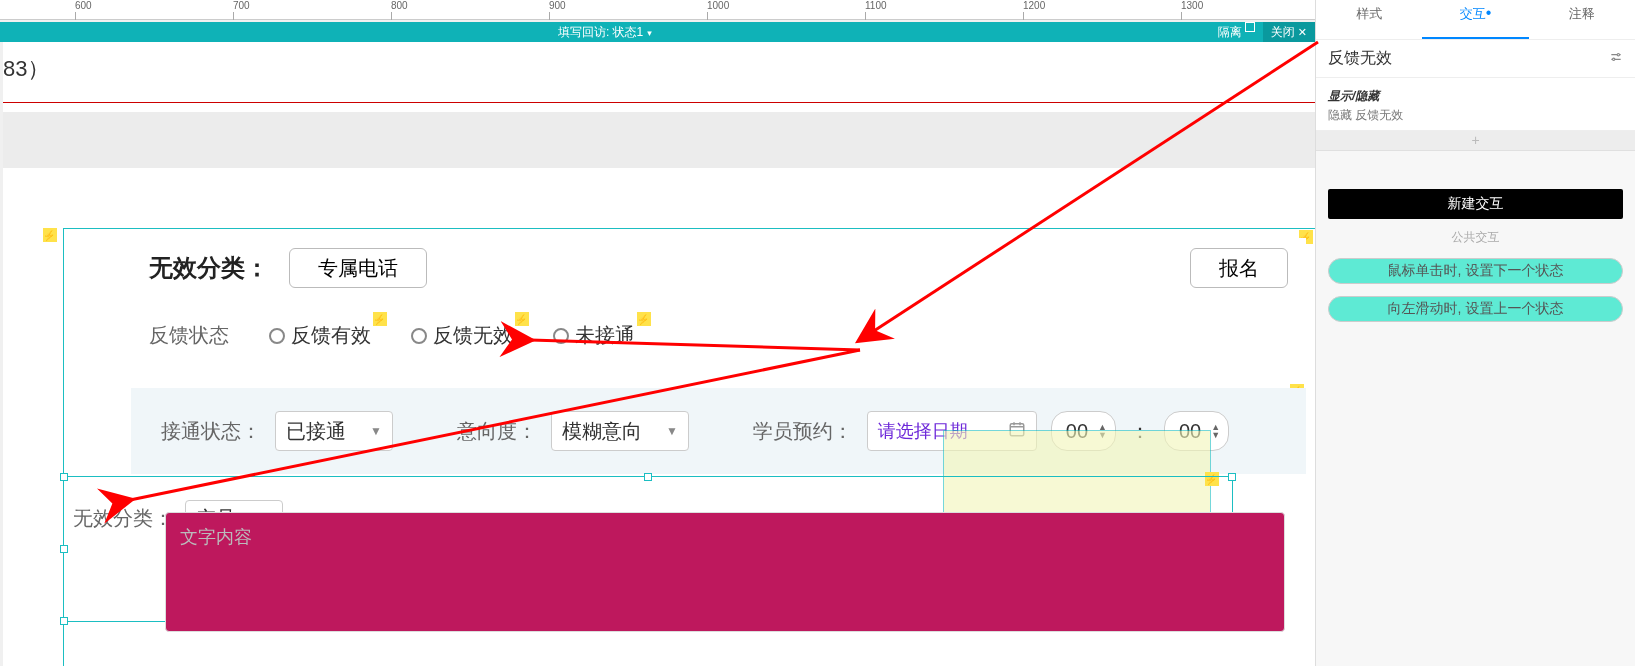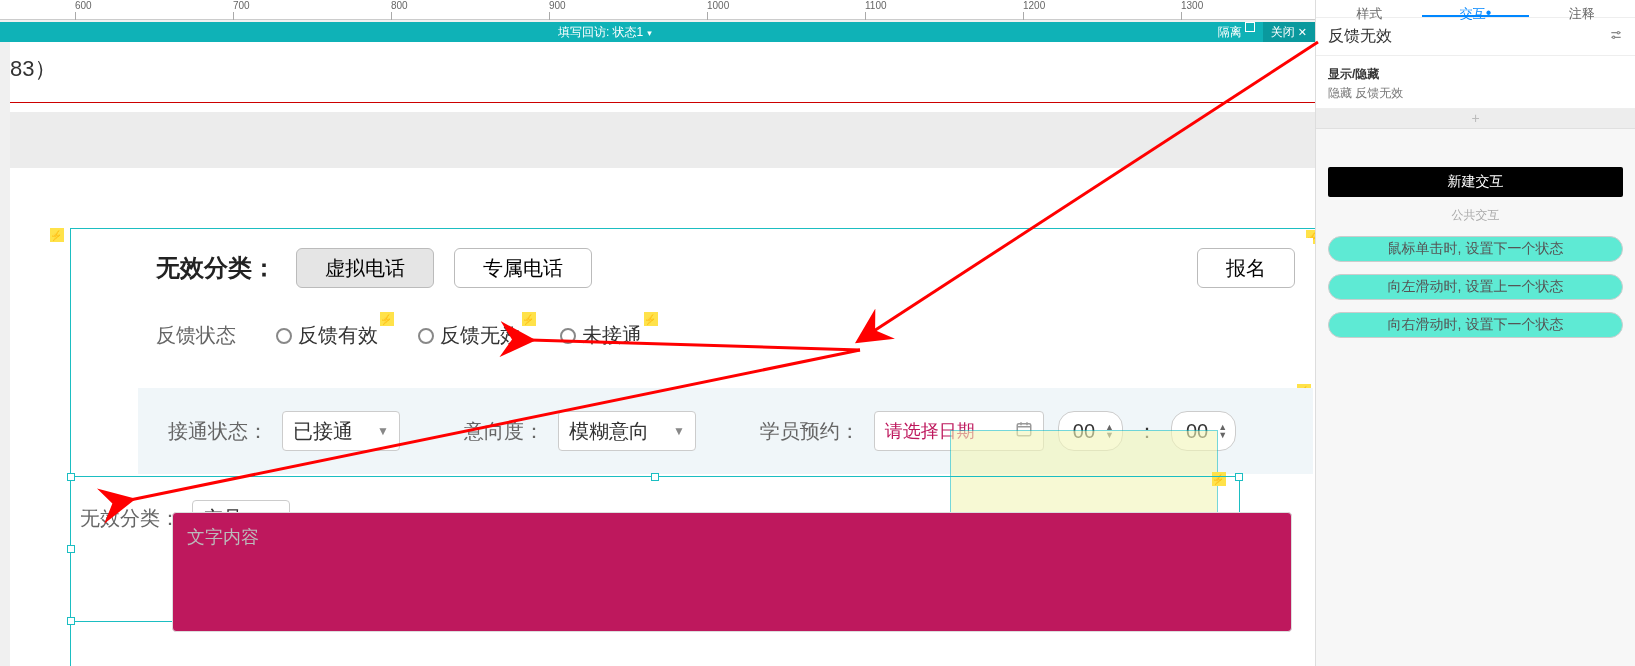--- a/index.html
+++ b/index.html
@@ -13,21 +13,21 @@
   
   .state-bar { position: absolute; top: 22px; left: 0; width: 1315px; height: 20px; background: #0fb2b7; color: #fff; font-size: 12px; display: flex; align-items: center; z-index: 9; }
   .state-title { flex: 1; text-align: center; }
   .state-title::after { content: "▾"; font-size: 9px; margin-left: 4px; }
   .state-btn { padding: 0 8px; height: 20px; line-height: 20px; cursor: pointer; display: flex; align-items: flex-start; gap: 3px; }
   .state-btn.close { background: #0a999e; }
   .nib { display:inline-block; width:10px; height:10px; border:1px solid #fff; position:relative; }
   .xic { font-size: 11px; }
 
   
-  .canvas { position: absolute; top: 42px; left: 10px; width: 1315px; height: 624px; background: #fff; overflow: hidden; }
+  .canvas { position: absolute; top: 42px; left: 3px; width: 1315px; height: 624px; background: #fff; overflow: hidden; }
   .corner-text { position: absolute; left: 0; top: 12px; font-size: 22px; color: #333; }
   .redline { position:absolute; left:-20px; top:60px; width:1340px; height:0; border-top:1px solid #c00; }
   .grayband { position:absolute; left:-20px; top:70px; width:1340px; height:56px; background:#ececec; }
 
   
   .sel-outer { position: absolute; border: 1px solid #1bbec2; }
   .sel-main { left: 60px; top: 186px; width: 1255px; height: 440px; background: rgba(255,255,255,0.0); }
 
   
   .card { position: absolute; left: 128px; top: 196px; width: 1175px; background: #fff; }
@@ -36,43 +36,43 @@
   .btn { display: inline-flex; align-items: center; justify-content: center; height: 40px; padding: 0 28px; font-size: 20px; border-radius: 6px; border: 1px solid #bbb; background: #fff; cursor: pointer; }
   .btn.gray { background: #e5e5e5; }
   .btn.right { margin-left: auto; }
   .lbl { font-size: 20px; color: #666; }
   .radio { display: inline-flex; align-items: center; gap: 6px; font-size: 20px; color: #333; position: relative; }
   .radio .circ { width: 16px; height: 16px; border: 2px solid #888; border-radius: 50%; }
   .bolt { position: absolute; top: -10px; right: -16px; width: 14px; height: 14px; background: #ffe24a; font-size: 10px; color: #b28200; display:flex; align-items:center; justify-content:center; }
   .formrow { position: absolute; left: 128px; top: 346px; width: 1175px; height: 86px; background: #f0f6f9; display: flex; align-items: center; padding: 0 30px; gap: 14px; }
   .sel { display: inline-flex; align-items: center; height: 40px; border: 1px solid #ccc; background: #fff; border-radius: 4px; padding: 0 10px; font-size: 20px; color: #333; gap: 24px; cursor:pointer;}
   .sel .caret { color: #888; font-size: 12px; }
-  .datein { display:inline-flex; align-items:center; height:40px; border:1px solid #ccc; background:#fff; border-radius:4px; padding:0 10px; font-size:18px; color:#be185d; gap:20px; width:170px; justify-content:space-between; }
+  .datein { display:inline-flex; align-items:center; height:40px; border:1px solid #ccc; background:#fff; border-radius:4px; padding:0 10px; font-size:18px; color:#6d28d9; gap:20px; width:170px; justify-content:space-between; }
   .calicon svg { width:18px; height:18px; }
   .numin { display:inline-flex; align-items:center; height:40px; border:1px solid #ccc; background:#fff; border-radius:16px; padding:0 8px 0 14px; font-size:20px; color:#333; gap:10px; }
   .spinner { display:flex; flex-direction:column; font-size:9px; color:#666; line-height:8px; }
 
   
   .sel-panel { position:absolute; left:60px; top:434px; width:1170px; height:146px; border:1px solid #1bbec2; }
   .handle { position:absolute; width:8px; height:8px; background:#fff; border:1px solid #1bbec2; }
   .yellowbox { position:absolute; left:940px; top:388px; width:268px; height:190px; background: #f2f6b8; opacity:0.6; border:1px solid #1bbec2; }
   .invalid-row { position:absolute; left:70px; top:458px; display:flex; align-items:center; gap:12px;justify-content:space-between; }
   .txtarea { position:absolute; left:162px; top:470px; width:1120px; height:120px; border:1px solid #ddd; border-radius:4px; background:#be185d; padding:12px 14px; font-size:18px; color:#bbb; }
 
   
   .inspector { position:absolute; top:0; right:0; width:320px; height:666px; background:#f7f7f7; border-left:1px solid #ddd; }
-  .tabs { display:flex; height:18px; background:#fff; border-bottom:1px solid #eee; }
+  .tabs { display:flex; height:40px; background:#fff; border-bottom:1px solid #eee; }
   .tab { flex:1; text-align:center; font-size:13px; line-height:28px; color:#666; cursor:pointer; }
   .tab.active { color:#0087ff; border-bottom:2px solid #0087ff; }
   .comp-name { display:flex; align-items:center; justify-content:space-between; padding:8px 12px; background:#fff; font-size:16px; color:#333; border-bottom:1px solid #eee; }
   .sliders-icon svg { width:14px; height:14px; }
   .evt { background:#fff; border-bottom:1px solid #eee; padding:6px 12px; }
   .evt-title { font-size:12px; color:#333; font-weight:600; display:flex; align-items:center; gap:4px; }
   .evt-title::before { content:"▸"; font-size:9px; transform:rotate(90deg); display:inline-block; }
-  .evt-act { font-size:12px; color:#333; padding:4px 0 2px 0; font-weight:600; }
+  .evt-act { font-size:12px; color:#333; padding:4px 0 2px 0; font-weight:600;font-style:italic; }
   .evt-sub { font-size:12px; color:#777; padding-left:0; }
   .addbar { height:20px; background:#ededed; border-bottom:1px solid #e0e0e0; text-align:center; color:#bbb; font-size:14px; line-height:18px; }
   .bluebtn { margin:38px 12px 10px 12px; height:30px; background:#000000; color:#fff; font-size:14px; display:flex; align-items:center; justify-content:center; border-radius:2px; cursor:pointer;}
   .sect-label { text-align:center; font-size:12px; color:#aaa; margin:6px 0; }
   .pill { margin:12px 12px; height:26px; border:1px solid #ccc; border-radius:13px; background:#5eead4; font-size:14px; color:#555; display:flex; align-items:center; justify-content:center; cursor:pointer; }
   svg.arrows { position:absolute; top:0; left:0; width:1635px; height:666px; pointer-events:none; z-index:50; }
 
   .bolt-standalone { position:absolute; width:14px; height:14px; background:#ffe24a; font-size:10px; color:#b28200; display:flex; align-items:center; justify-content:center; }
 </style>
 </head>
@@ -106,21 +106,20 @@
   <div class="redline"></div>
   <div class="grayband"></div>
 
   <div class="sel-outer sel-main"></div>
   <span class="bolt-standalone" style="left:40px; top:186px;">⚡</span>
   <span class="bolt-standalone" style="left:1296px; top:188px;">⚡</span>
 
   <div class="card">
     <div class="row">
       <span class="hdr">无效分类：</span>
-      <span class="btn gray">虚拟电话</span>
       <span class="btn">专属电话</span>
       <span class="btn right">报名</span>
     </div>
     <div class="row" style="gap:40px; padding-top:24px;">
       <span class="lbl">反馈状态</span>
       <span class="radio">
           <span class="circ"></span>
           <span>反馈有效</span>
           <span class="bolt">⚡</span>
         </span>
@@ -217,21 +216,20 @@
   </div>
   <div class="evt">
     <div class="evt-act">显示/隐藏</div>
     <div class="evt-sub">隐藏 反馈无效</div>
   </div>
   <div class="addbar">+</div>
   <div class="bluebtn">新建交互</div>
   <div class="sect-label">公共交互</div>
   <div class="pill">鼠标单击时, 设置下一个状态</div>
   <div class="pill">向左滑动时, 设置上一个状态</div>
-  <div class="pill">向右滑动时, 设置下一个状态</div>
 </div>
 
 <svg class="arrows">
   <defs>
     <marker id="ah" markerWidth="12" markerHeight="12" refX="2" refY="6" orient="auto">
       <path d="M12,0 L0,6 L12,12 L8,6 z" fill="#ff0000"></path>
     </marker>
   </defs>
   <line x1="860" y1="340" x2="1318" y2="42" stroke="#ff0000" stroke-width="3" marker-start="url(#ah)"></line>
   <line x1="860" y1="350" x2="530" y2="340" stroke="#ff0000" stroke-width="3" marker-end="url(#ah)"></line>

